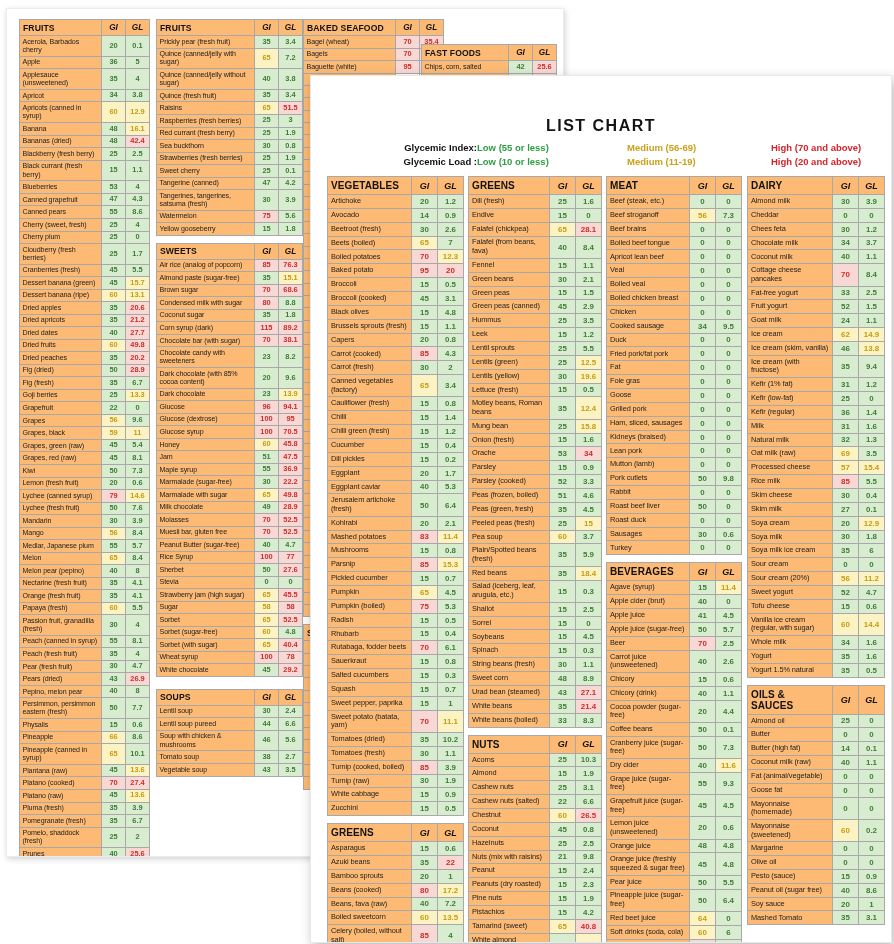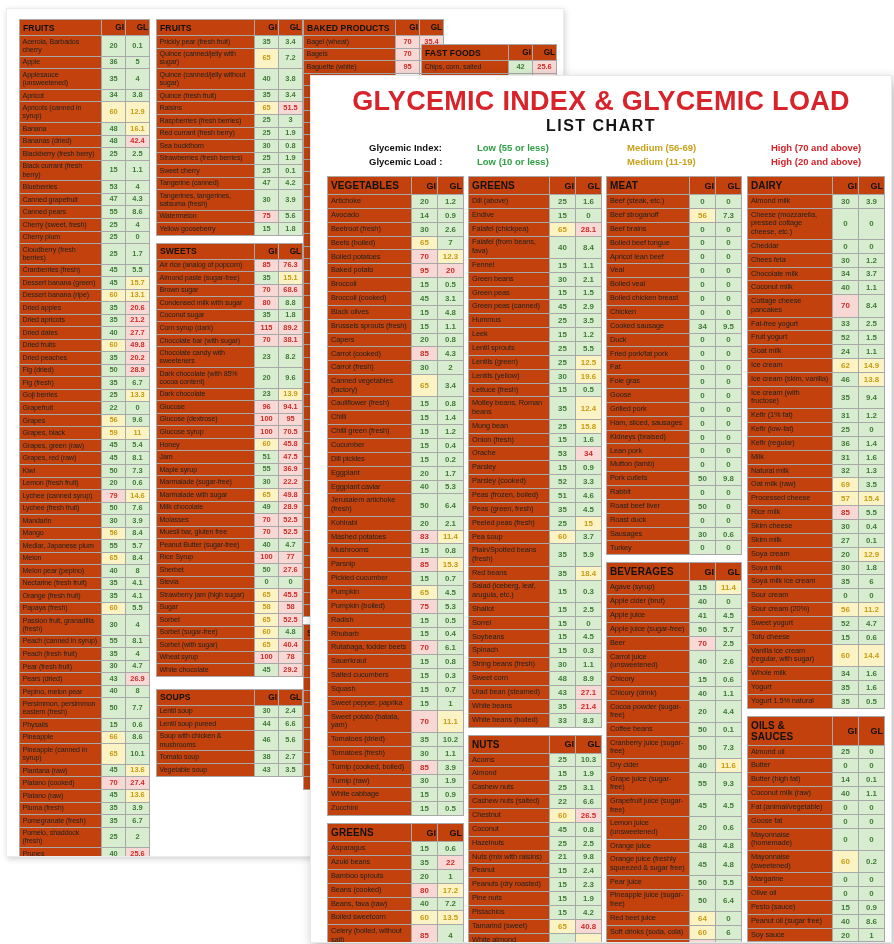--- a/index.html
+++ b/index.html
@@ -22,32 +22,32 @@
   #fcol3{left:295px;width:136px;top:100px;}
   #fcol4{left:436px;width:138px;top:100px;}
 
   .fp-title{position:absolute;top:10px;left:0;width:100%;text-align:center;
             font-size:27px;font-weight:700;color:var(--title,#d8232a);letter-spacing:.3px;}
   .fp-subtitle{position:absolute;top:41px;left:0;width:100%;text-align:center;
             font-size:16px;font-weight:700;color:#141414;letter-spacing:1.5px;}
   .legend{position:absolute;top:66px;left:58px;display:grid;
           grid-template-columns:108px 142px 152px 170px;row-gap:3px;
           font-size:9.5px;font-weight:700;}
-  .lg-label{color:#111;}
+  .lg-label{color:#111;text-align:right;}
   .lg-low{color:var(--low-tx,#2f9e44);}
   .lg-med{color:var(--med-tx,#c9a21a);margin-left:8px;}
   .lg-high{color:var(--high-tx,#d8232a);}
 
   table.food-table{width:100%;border-collapse:collapse;table-layout:fixed;
-                   margin:0 0 7px 0;background:#c2410c;}
+                   margin:0 0 7px 0;background:#fdba74;}
   .food-table th,.food-table td{border:1px solid #a8a8a8;vertical-align:middle;}
   .food-table th.sec{font-size:10px;font-weight:700;text-align:left;color:#111;
                      padding:3px 3px;letter-spacing:.1px;}
-  .food-table th.hdr{font-size:9px;font-weight:700;text-align:right;width:23px;
-                     color:#111;padding:3px 1px;}
+  .food-table th.hdr{font-size:9px;font-weight:700;text-align:center;width:23px;
+                     color:#111;padding:3px 1px;font-style:italic;}
   .food-table td.lbl{font-size:7.4px;line-height:1.18;color:#222;
                      padding:1.9px 3px;letter-spacing:-.1px;}
   .food-table td.val{font-size:7.9px;font-weight:700;text-align:center;
                      padding:1.9px 1px;line-height:1.15;}
   .back .food-table th.sec{font-size:8.6px;padding:2.5px 3px;}
   .back .food-table th.hdr{font-size:8.2px;width:21px;}
   .back .food-table td.lbl{font-size:7.1px;padding:1.5px 2.5px;}
   .back .food-table td.val{font-size:7.4px;padding:1.5px 1px;}
 
   td.c-low {background:var(--low-bg,#d8edd0);color:var(--low-tx2,#3f7a36);}
@@ -652,21 +652,21 @@
               <td class="val c-low">43</td>
               <td class="val c-low">3.5</td>
             </tr>
           </tbody>
         </table>
       </div>
     <div class="col" id="bcol3">
         <table class="food-table">
           <tbody>
             <tr>
-              <th class="sec">BAKED PRODUCTS</th>
+              <th class="sec">BAKED SEAFOOD</th>
               <th class="hdr">GI</th>
               <th class="hdr">GL</th>
             </tr>
             <tr>
               <td class="lbl">Bagel (wheat)</td>
               <td class="val c-high">70</td>
               <td class="val c-high">35.4</td>
             </tr>
             <tr>
               <td class="lbl">Bagels</td>
@@ -1008,21 +1008,20 @@
               <td class="val c-none"></td>
               <td class="val c-none"></td>
             </tr>
           </tbody>
         </table>
       </div>
   </div>
 </div>
 
 <div class="sheet front">
-  <div class="fp-title">GLYCEMIC INDEX &amp; GLYCEMIC LOAD</div>
   <div class="fp-subtitle">LIST CHART</div>
 
   <div class="legend">
     <span class="lg-label">Glycemic Index:</span>
     <span class="lg-low">Low (55 or less)</span>
     <span class="lg-med">Medium (56-69)</span>
     <span class="lg-high">High (70 and above)</span>
     <span class="lg-label">Glycemic Load :</span>
     <span class="lg-low">Low (10 or less)</span>
     <span class="lg-med">Medium (11-19)</span>
@@ -1301,21 +1300,21 @@
     </div>
   <div class="col" id="fcol2">
       <table class="food-table">
         <tbody>
           <tr>
             <th class="sec">GREENS</th>
             <th class="hdr">GI</th>
             <th class="hdr">GL</th>
           </tr>
           <tr>
-            <td class="lbl">Dill (above)</td>
+            <td class="lbl">Dill (fresh)</td>
             <td class="val c-low">25</td>
             <td class="val c-low">1.6</td>
           </tr>
           <tr>
             <td class="lbl">Endive</td>
             <td class="val c-low">15</td>
             <td class="val c-low">0</td>
           </tr>
           <tr>
             <td class="lbl">Falafel (chickpea)</td>
@@ -1836,25 +1835,20 @@
             <th class="sec">DAIRY</th>
             <th class="hdr">GI</th>
             <th class="hdr">GL</th>
           </tr>
           <tr>
             <td class="lbl">Almond milk</td>
             <td class="val c-low">30</td>
             <td class="val c-low">3.9</td>
           </tr>
           <tr>
-            <td class="lbl">Cheese (mozzarella, pressed cottage cheese, etc.)</td>
-            <td class="val c-low">0</td>
-            <td class="val c-low">0</td>
-          </tr>
-          <tr>
             <td class="lbl">Cheddar</td>
             <td class="val c-low">0</td>
             <td class="val c-low">0</td>
           </tr>
           <tr>
             <td class="lbl">Chees feta</td>
             <td class="val c-low">30</td>
             <td class="val c-low">1.2</td>
           </tr>
           <tr>

